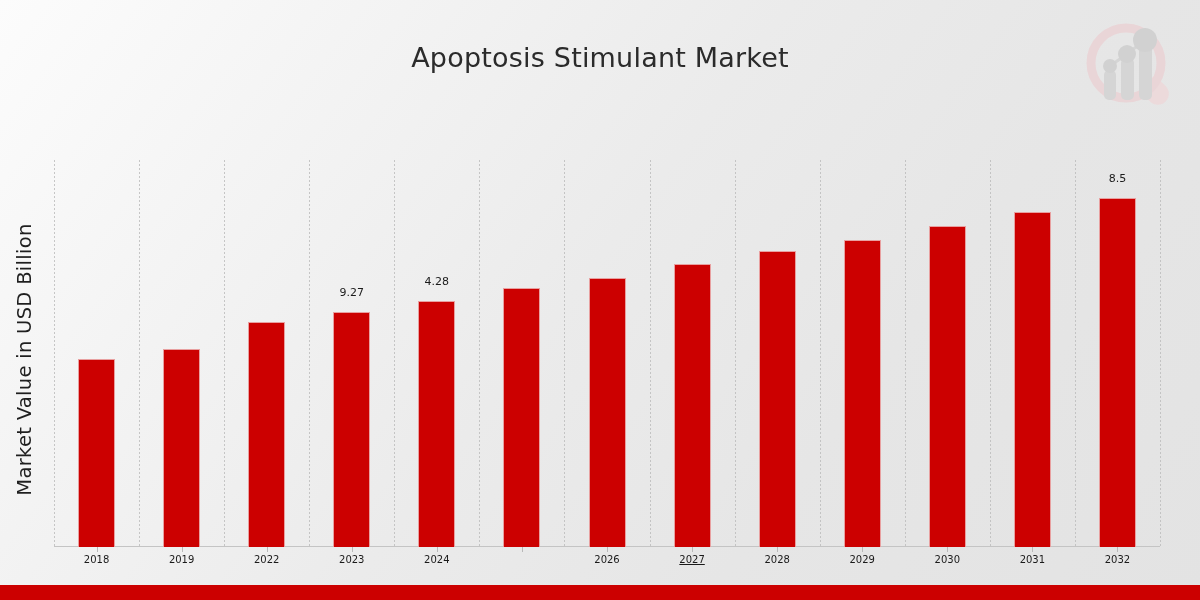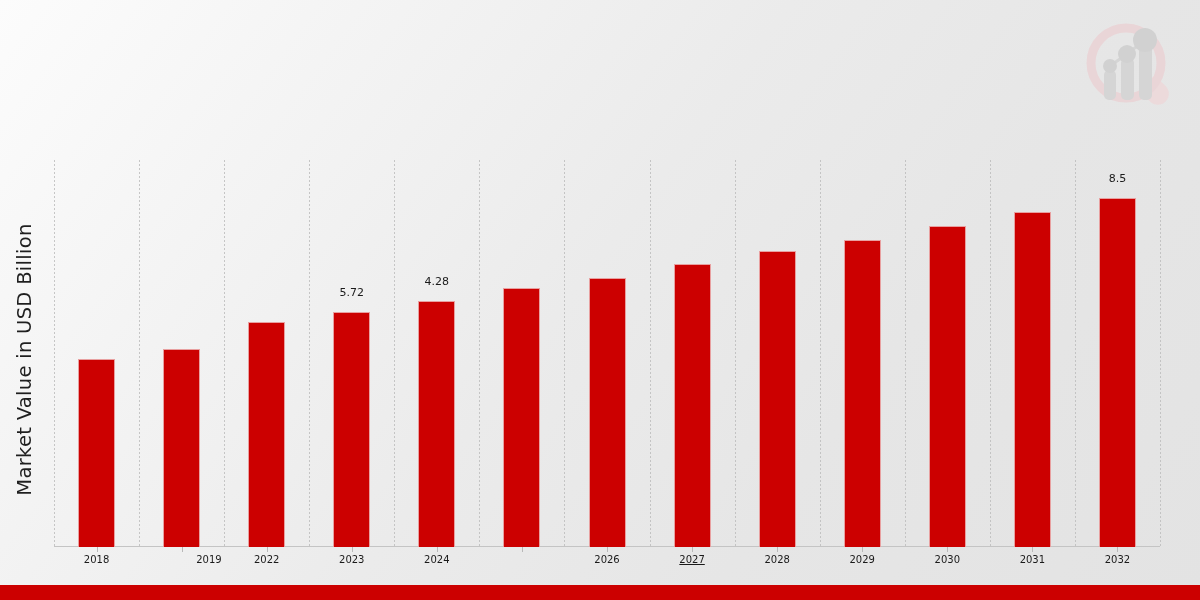--- a/index.html
+++ b/index.html
@@ -134,20 +134,21 @@
     width: 1200px;
     height: 15px;
     background: #CC0000;
   }
 </style>
 </head>
 <body>
 
 <div id="canvas">
 
+  <div id="chart-title">Apoptosis Stimulant Market</div>
 
   <div id="y-axis-title">Market Value in USD Billion</div>
 
   <svg id="watermark-logo" viewBox="0 0 104 100">
     <g>
       <rect x="62" y="62" width="30" height="22" rx="11" transform="rotate(45 77 73)" fill="#EFD6D8"></rect>
     </g>
     <g>
       <circle cx="48" cy="45" r="35" fill="none" stroke="#EBCFD2" stroke-width="9"></circle>
     </g>
@@ -192,30 +193,30 @@
       <div class="bar" title="2026: 6.55" style="left: 534.5px; width: 37px; height: 268.968px; background: rgb(204, 0, 0); border-color: rgb(232, 160, 160);"></div>
       <div class="bar" title="2027: 6.89" style="left: 619.577px; width: 37px; height: 282.93px; background: rgb(204, 0, 0); border-color: rgb(232, 160, 160);"></div>
       <div class="bar" title="2028: 7.21" style="left: 704.654px; width: 37px; height: 296.07px; background: rgb(204, 0, 0); border-color: rgb(232, 160, 160);"></div>
       <div class="bar" title="2029: 7.48" style="left: 789.731px; width: 37px; height: 307.157px; background: rgb(204, 0, 0); border-color: rgb(232, 160, 160);"></div>
       <div class="bar" title="2030: 7.82" style="left: 874.808px; width: 37px; height: 321.119px; background: rgb(204, 0, 0); border-color: rgb(232, 160, 160);"></div>
       <div class="bar" title="2031: 8.16" style="left: 959.885px; width: 37px; height: 335.081px; background: rgb(204, 0, 0); border-color: rgb(232, 160, 160);"></div>
       <div class="bar" title="2032: 8.5" style="left: 1044.96px; width: 37px; height: 349.043px; background: rgb(204, 0, 0); border-color: rgb(232, 160, 160);"></div>
     </div>
 
   <div id="labels-layer">
-      <div class="bar-label" style="left: 311.769px; top: 286.115px; width: 80px;">5.72</div>
+      <div class="bar-label" style="left: 311.769px; top: 286.115px; width: 80px;">9.27</div>
       <div class="bar-label" style="left: 396.846px; top: 275.438px; width: 80px;">4.28</div>
       <div class="bar-label" style="left: 1077.46px; top: 171.957px; width: 80px;">8.5</div>
     </div>
 
   <div id="ticks-layer">
       <div class="tick-mark" style="left: 96.5385px;"></div>
       <div class="tick-label" style="left: 56.5385px; width: 80px;">2018</div>
       <div class="tick-mark" style="left: 181.615px;"></div>
-      <div class="tick-label" style="left: 141.615px; width: 80px; text-align: right;">2019</div>
+      <div class="tick-label" style="left: 141.615px; width: 80px;">2019</div>
       <div class="tick-mark" style="left: 266.692px;"></div>
       <div class="tick-label" style="left: 226.692px; width: 80px;">2022</div>
       <div class="tick-mark" style="left: 351.769px;"></div>
       <div class="tick-label" style="left: 311.769px; width: 80px;">2023</div>
       <div class="tick-mark" style="left: 436.846px;"></div>
       <div class="tick-label" style="left: 396.846px; width: 80px; text-align: center;">2024</div>
       <div class="tick-mark" style="left: 521.923px;"></div>
       <div class="tick-label" style="left: 481.923px; width: 80px; margin-top: 43px;">2025</div>
       <div class="tick-mark" style="left: 607px;"></div>
       <div class="tick-label" style="left: 567px; width: 80px;">2026</div>

